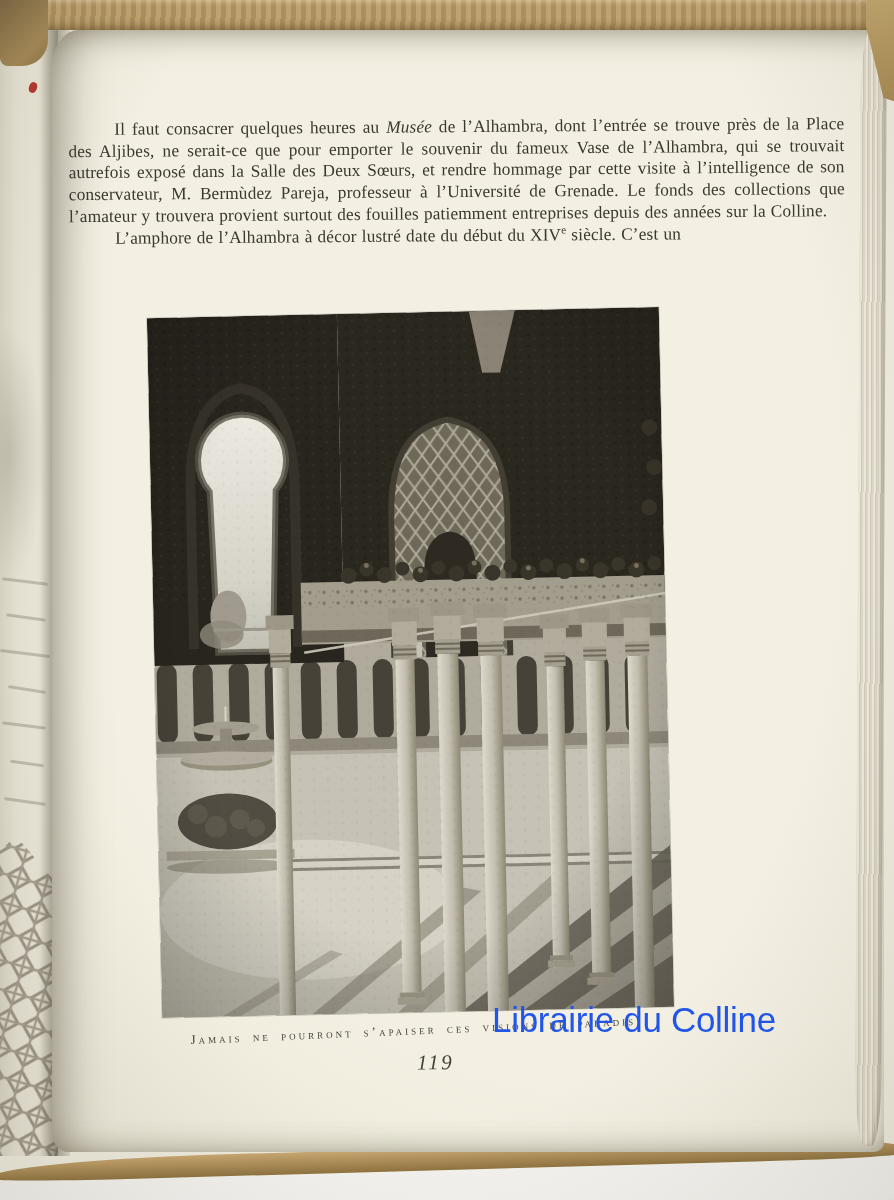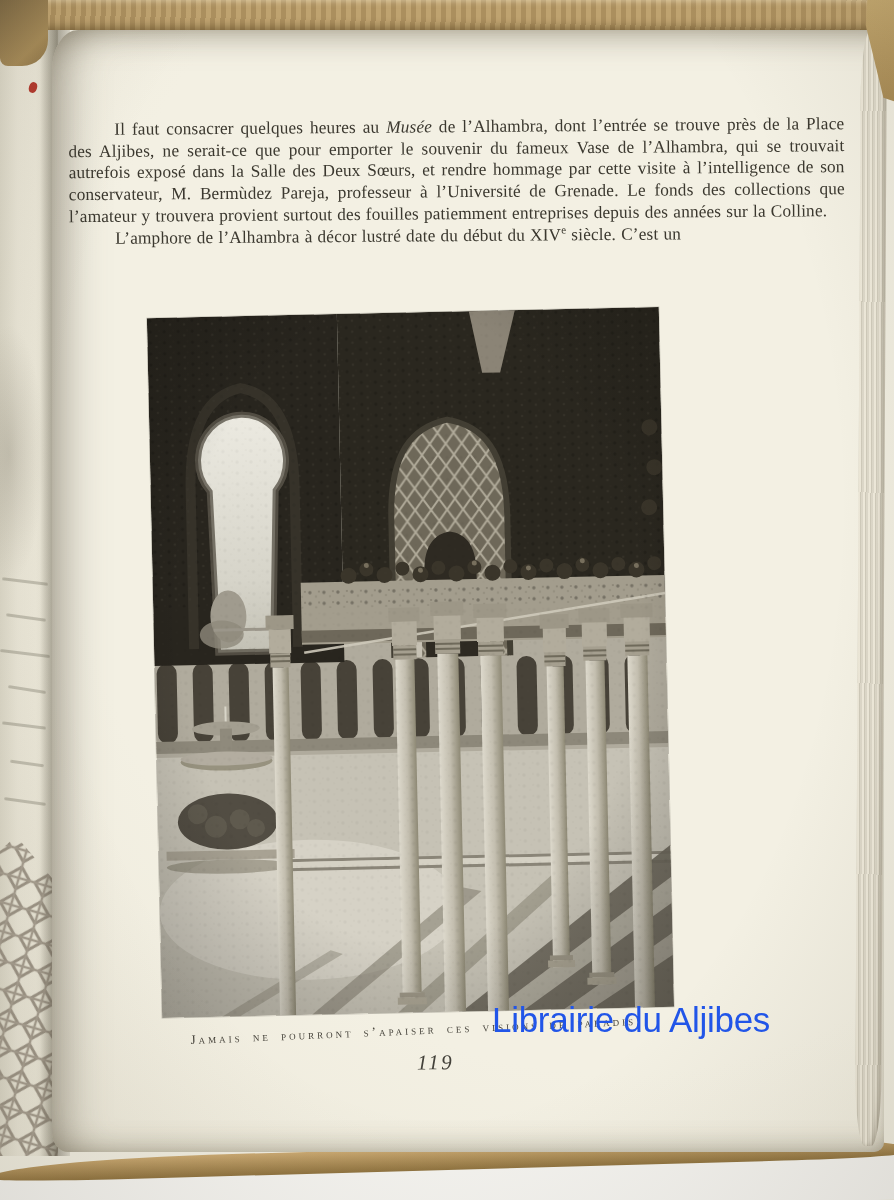--- a/index.html
+++ b/index.html
@@ -313,14 +313,14 @@
   </div>
 
   <div class="binding-top"></div>
   <div class="spine-corner"></div>
   <div class="headband-red"></div>
   <div class="page-stack"></div>
   <div class="cover-top-right"></div>
 
   <div class="vignette"></div>
 
-  <div class="watermark" style="color: rgb(33, 85, 232);">Librairie du Aljibes</div>
+  <div class="watermark" style="color: rgb(33, 85, 232);">Librairie du Colline</div>
 </div>
 
 </body></html>

